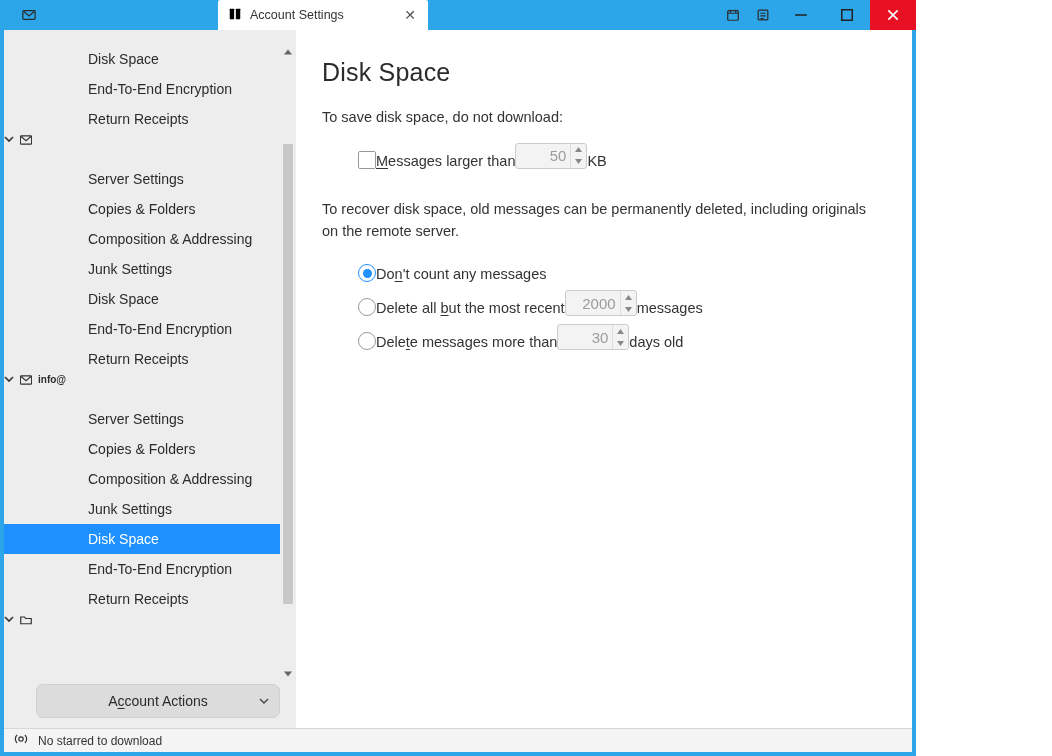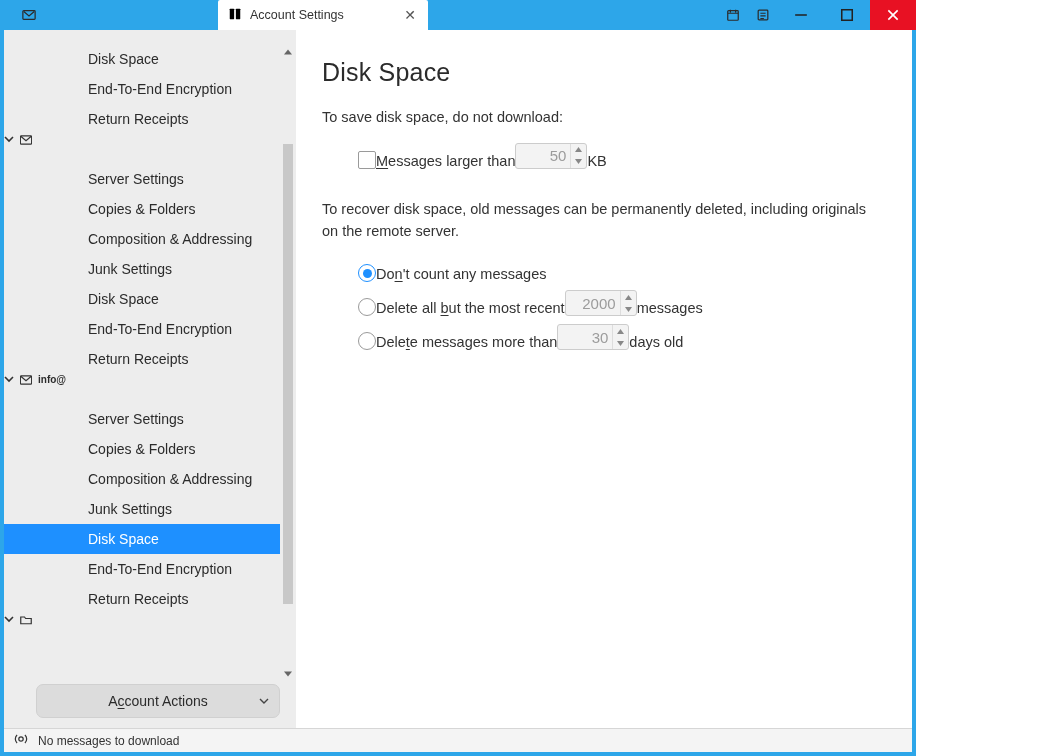--- a/index.html
+++ b/index.html
@@ -328,16 +328,16 @@
     </div>
   </div>
 
   <div class="statusbar">
     <span>
       <svg viewBox="0 0 16 16">
           <circle cx="8" cy="8" r="2.5"></circle>
           <path d="M3 8a5 5 0 0 1 0 0 M13 8a5 5 0 0 0 0 0 M1.5 8 a6.5 6.5 0 0 1 2 -4.5 M14.5 8 a6.5 6.5 0 0 0 -2 -4.5 M1.5 8 a6.5 6.5 0 0 0 2 4.5 M14.5 8 a6.5 6.5 0 0 1 -2 4.5"></path>
         </svg>
     </span>
-    <span>No messages to download</span>
+    <span>No starred to download</span>
   </div>
 
 </div>
 
 </body></html>

